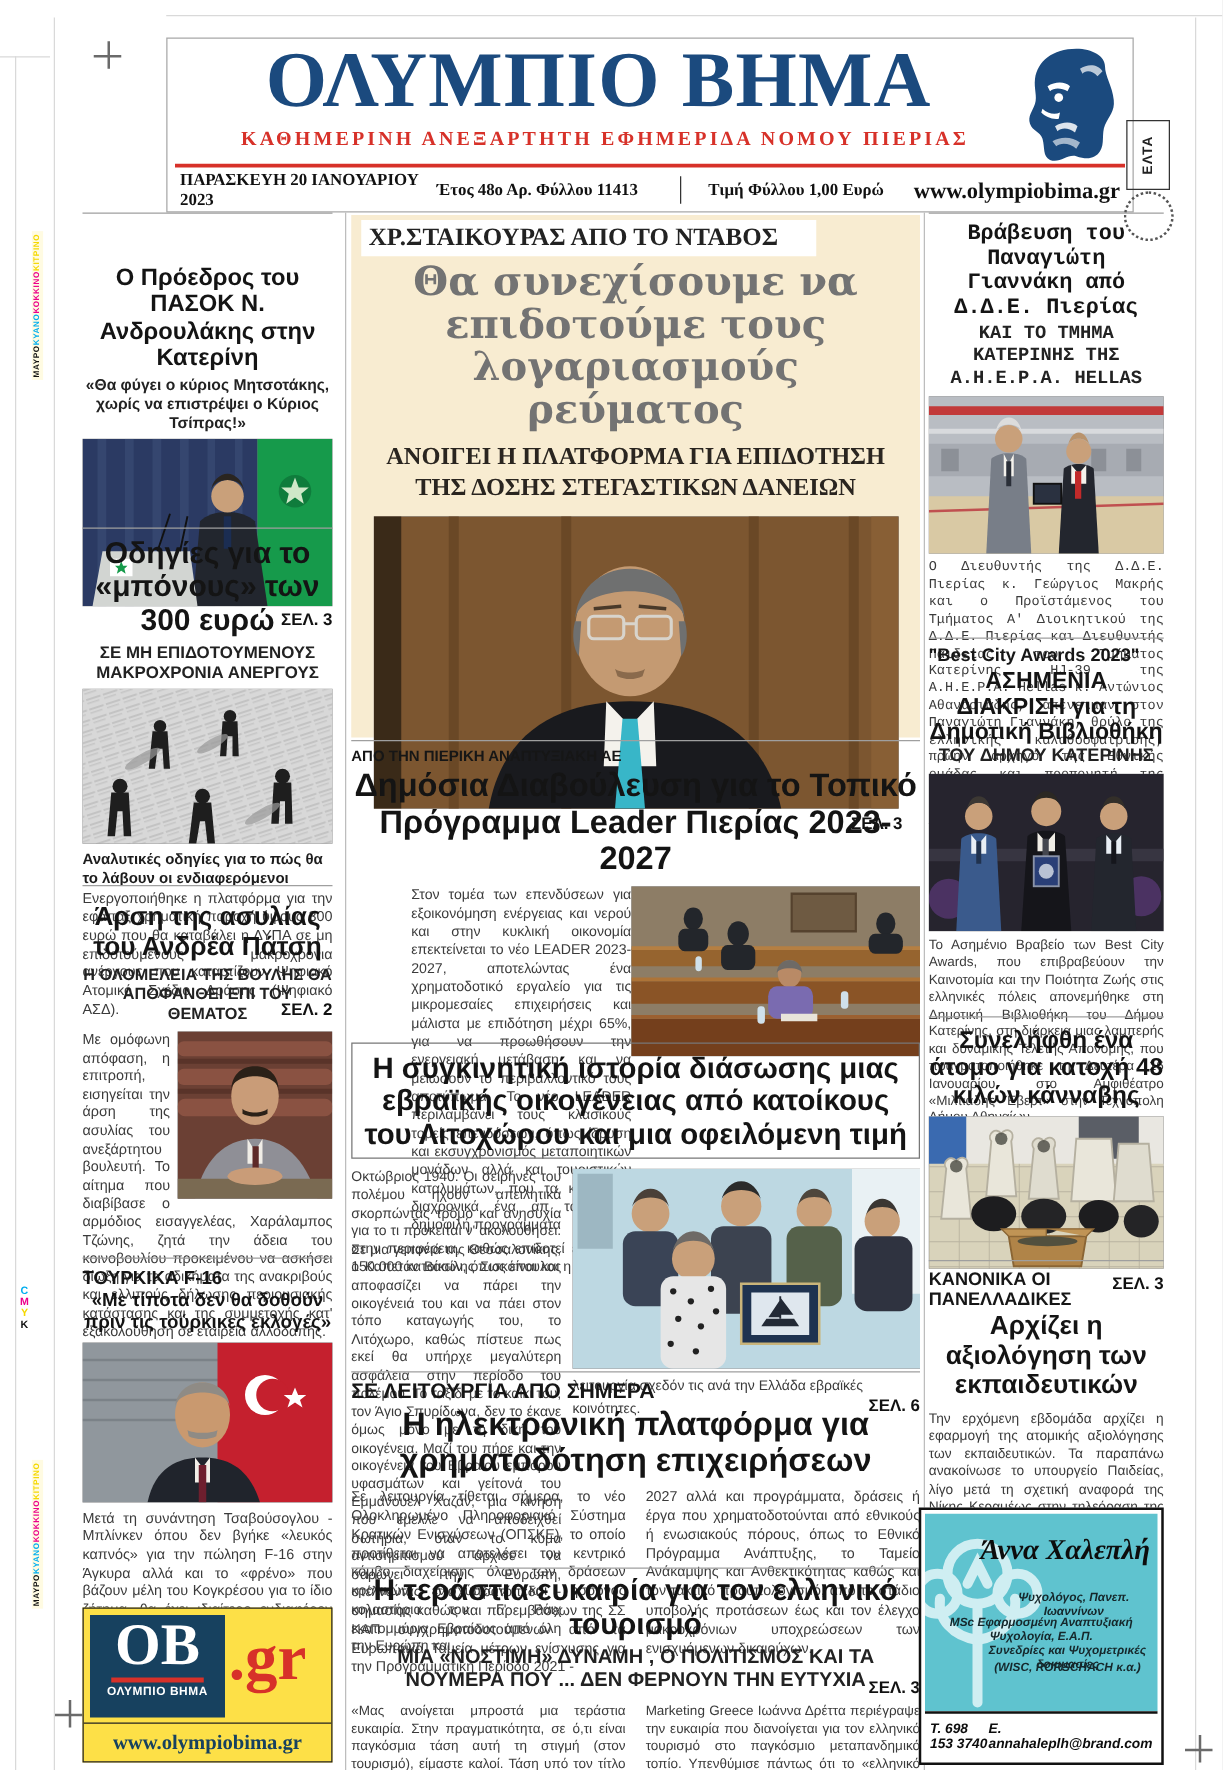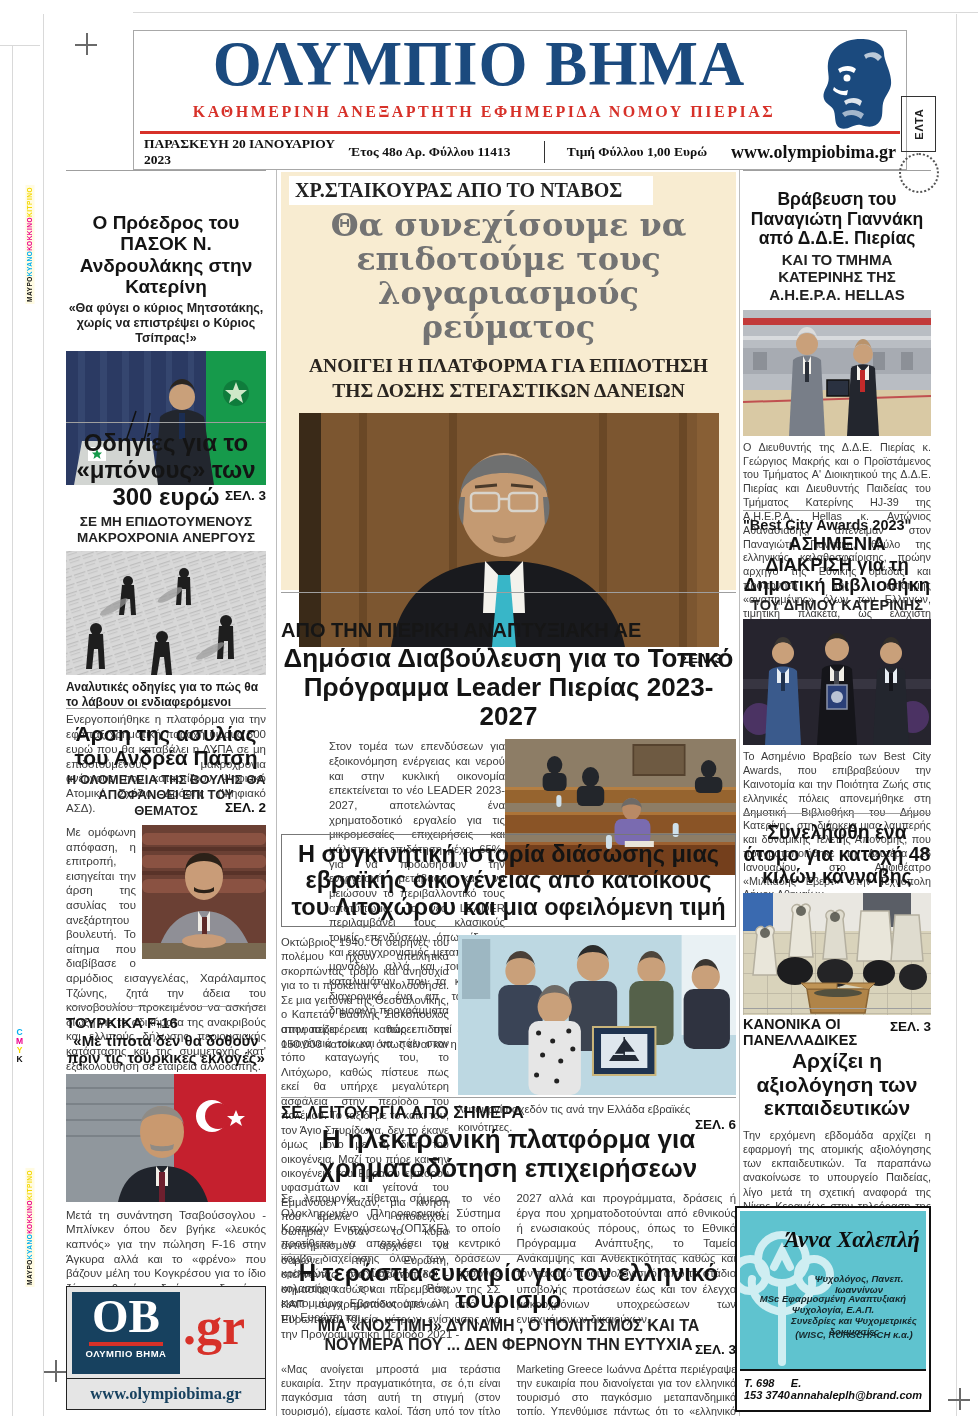--- a/index.html
+++ b/index.html
@@ -52,21 +52,21 @@
   #main-story{background:#f8ecd1;padding:4px 8px;box-sizing:border-box;height:418px;}
   #main-kicker{background:#fff;width:352px;padding:3px 6px;font-family:"Liberation Serif",serif;
       font-weight:bold;font-size:20px;color:#222;}
   #main-title{font-family:"DejaVu Serif",serif;font-weight:bold;font-size:32px;color:#737373;
       text-align:center;line-height:1.06;margin-top:4px;}
   #main-sub{font-family:"Liberation Serif",serif;font-weight:bold;font-size:19.5px;color:#2a2520;
       text-align:center;line-height:1.3;margin-top:8px;}
   
   .rblock{position:absolute;left:743px;width:188px;}
   
-  #ob-box{position:absolute;left:66px;top:1286px;width:200px;height:124px;border:1.5px solid #222;background:#e5e5e5;box-sizing:border-box;}
+  #ob-box{position:absolute;left:66px;top:1286px;width:200px;height:124px;border:1.5px solid #222;background:#fde047;box-sizing:border-box;}
   #ob-main{position:absolute;left:5px;top:5px;width:108px;height:82px;background:#17415f;color:#fff;text-align:center;}
   #ob-ob{font-family:"Liberation Serif",serif;font-weight:bold;font-size:47px;line-height:1.05;}
   #ob-redbar{width:74px;height:4px;background:#d73129;margin:1px auto 2px;}
   #ob-name{font-size:9.5px;font-weight:bold;letter-spacing:.5px;}
   #ob-gr{position:absolute;left:116px;top:14px;font-family:"Liberation Serif",serif;font-weight:bold;
       font-size:52px;color:#d73129;line-height:1;}
   #ob-url{position:absolute;left:0;right:0;bottom:0;height:30px;border-top:1.5px solid #222;
       display:flex;align-items:center;justify-content:center;font-family:"Liberation Serif",serif;
       font-weight:bold;font-size:16.5px;color:#17415f;}
   
@@ -325,21 +325,21 @@
         </g>
         <path d="M176,74 L198,72 M212,72 L234,74" stroke="#4a3a2a" stroke-width="3"></path>
         <path d="M193,122 C198,126 212,126 217,122 L215,128 C209,131 201,131 195,128 Z" fill="#8a6a4c"></path>
       </svg>
     </div>
     <div class="pref" style="margin:4px 6px 0 0;">ΣΕΛ. 3</div>
   </div>
 
   <div class="hline" style="left:281px;top:592px;width:455px;"></div>
   <div class="mblock" style="top:598px;">
-    <div class="kicker" style="font-size:20px;margin-top:21px;">ΑΠΟ ΤΗΝ ΠΙΕΡΙΚΗ ΑΝΑΠΤΥΞΙΑΚΗ ΑΕ</div>
+    <div class="kicker" style="font-size:12px;">ΑΠΟ ΤΗΝ ΠΙΕΡΙΚΗ ΑΝΑΠΤΥΞΙΑΚΗ ΑΕ</div>
     <div class="atitle" style="font-size:26px;margin-top:2px;">Δημόσια Διαβούλευση για το Τοπικό Πρόγραμμα Leader Πιερίας 2023-2027</div>
     <div style="margin-top:8px;display:flex;gap:0;margin-left:48px;">
       <div class="body" style="width:176px;font-size:11.3px;line-height:1.3;flex:none;">Στον τομέα των επενδύσεων για εξοικονόμηση ενέργειας και νερού και στην κυκλική οικονομία επεκτείνεται το νέο LEADER 2023-2027, αποτελώντας ένα χρηματοδοτικό εργαλείο για τις μικρομεσαίες επιχειρήσεις και μάλιστα με επιδότηση μέχρι 65%, για να προωθήσουν την ενεργειακή μετάβαση και να μειώσουν το περιβαλλοντικό τους αποτύπωμα.  Το νέο LEADER περιλαμβάνει τους κλασικούς τομείς επενδύσεων, όπως ίδρυση και εκσυγχρονισμός μεταποιητικών μονάδων αλλά και τουριστικών καταλυμάτων, που τα καθιστούν διαχρονικά ένα απ τα πλέον δημοφιλή προγράμματα</div>
       <div class="photo" style="flex:1;height:136px;">
         <svg viewBox="0 0 270 136" preserveAspectRatio="none">
           <rect width="270" height="136" fill="#8d7d66"></rect>
           <rect x="150" y="6" width="60" height="30" fill="#6e5a42" stroke="#55422e" stroke-width="2"></rect>
           <rect y="50" width="270" height="14" fill="#96642f"></rect>
             <rect y="48" width="270" height="3" fill="#b57f42"></rect>
           <rect y="76" width="270" height="18" fill="#8a5426"></rect>
@@ -436,21 +436,21 @@
     <div class="asub" style="font-size:16px;margin-top:3px;">ΜΙΑ «ΝΟΣΤΙΜΗ» ΔΥΝΑΜΗ , Ο ΠΟΛΙΤΙΣΜΟΣ ΚΑΙ ΤΑ ΝΟΥΜΕΡΑ ΠΟΥ ... ΔΕΝ ΦΕΡΝΟΥΝ ΤΗΝ ΕΥΤΥΧΙΑ</div>
     <div style="display:flex;gap:16px;margin-top:7px;">
       <div class="body" style="flex:1;font-size:10.8px;line-height:1.3;">«Μας ανοίγεται μπροστά μια τεράστια ευκαιρία. Στην πραγματικότητα, σε ό,τι είναι παγκόσμια τάση αυτή τη στιγμή (στον τουρισμό), είμαστε καλοί. Τάση υπό τον τίτλο της βιωσιμότητας, του εμπλουτισμένου όρου της βιωσιμότητας, που δεν περιλαμβάνει μόνο το περιβάλλον, αλλά και τον πολιτισμό, την κοινωνία, την κοινωνία. Άνθρωπος, αυθεντικότητα, wellness (ευεξία), γαστρονομία»: με τις παραπάνω φράσεις, η διευθύνουσα σύμβουλος της</div>
       <div class="body" style="flex:1;font-size:10.8px;line-height:1.3;">Marketing Greece Ιωάννα Δρέττα περιέγραψε την ευκαιρία που διανοίγεται για τον ελληνικό τουρισμό στο παγκόσμιο μεταπανδημικό τοπίο. Υπενθύμισε πάντως ότι το «ελληνικό καλοκαίρι είναι το brand που φέρνει το 80% των εσόδων του ελληνικού τουρισμού», σε μια εποχή που η ίδια η παγκόσμια τουριστική ζήτηση χαρακτηρίζεται από εποχικότητα.</div>
     </div>
 
   </div>
 
   <div class="hline" style="left:743px;top:170px;width:188px;"></div>
 
-  <div class="rblock" style="top:190px;">
+  <div class="rblock" style="top:178px;font-family:Liberation Mono, monospace;">
     <div class="atitle" style="font-size:17.5px;">Βράβευση του Παναγιώτη Γιαννάκη από Δ.Δ.Ε. Πιερίας</div>
     <div class="asub" style="font-size:15px;margin-top:2px;">ΚΑΙ ΤΟ ΤΜΗΜΑ ΚΑΤΕΡΙΝΗΣ ΤΗΣ Α.Η.Ε.Ρ.Α. HELLAS</div>
     <div class="photo" style="height:126px;margin-top:6px;">
       <svg viewBox="0 0 188 126" preserveAspectRatio="none">
         <rect width="188" height="126" fill="#b9bdc3"></rect>
         <rect y="8" width="188" height="7" fill="#c23a3a"></rect>
           <rect y="26" width="188" height="4" fill="#d8dadd"></rect>
         <rect y="38" width="188" height="26" fill="#a7abb2"></rect>
         <g fill="#8c9097">
             <rect x="10" y="42" width="14" height="18"></rect>

